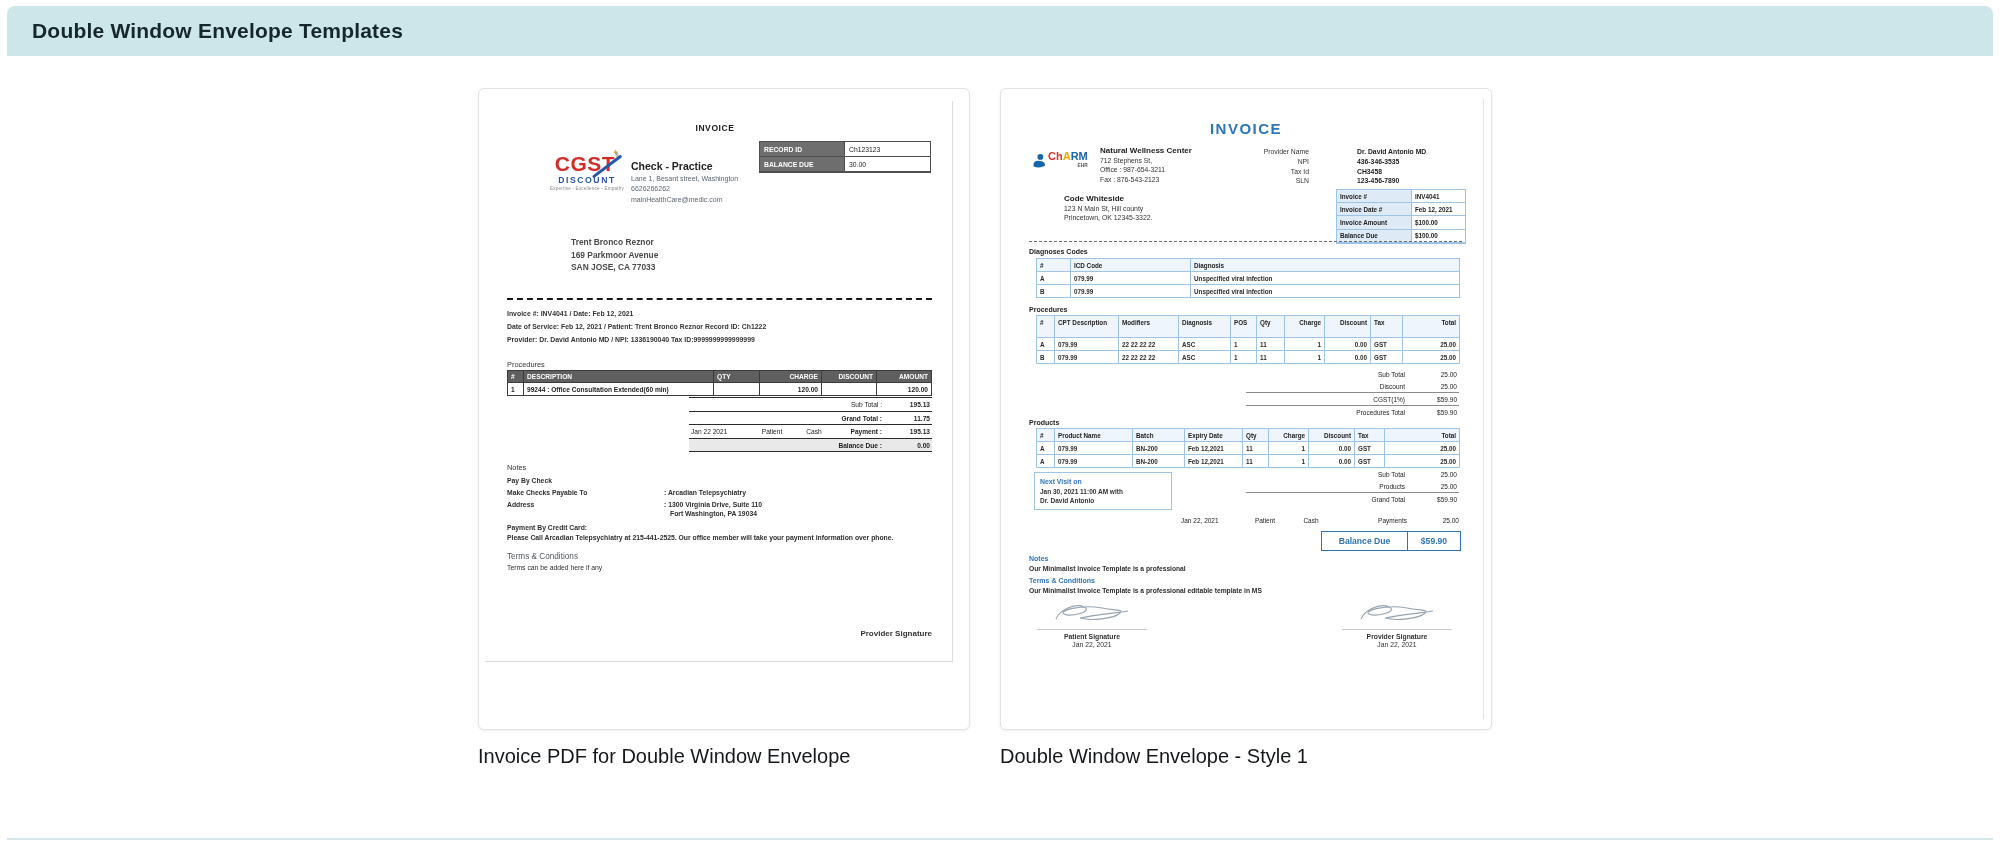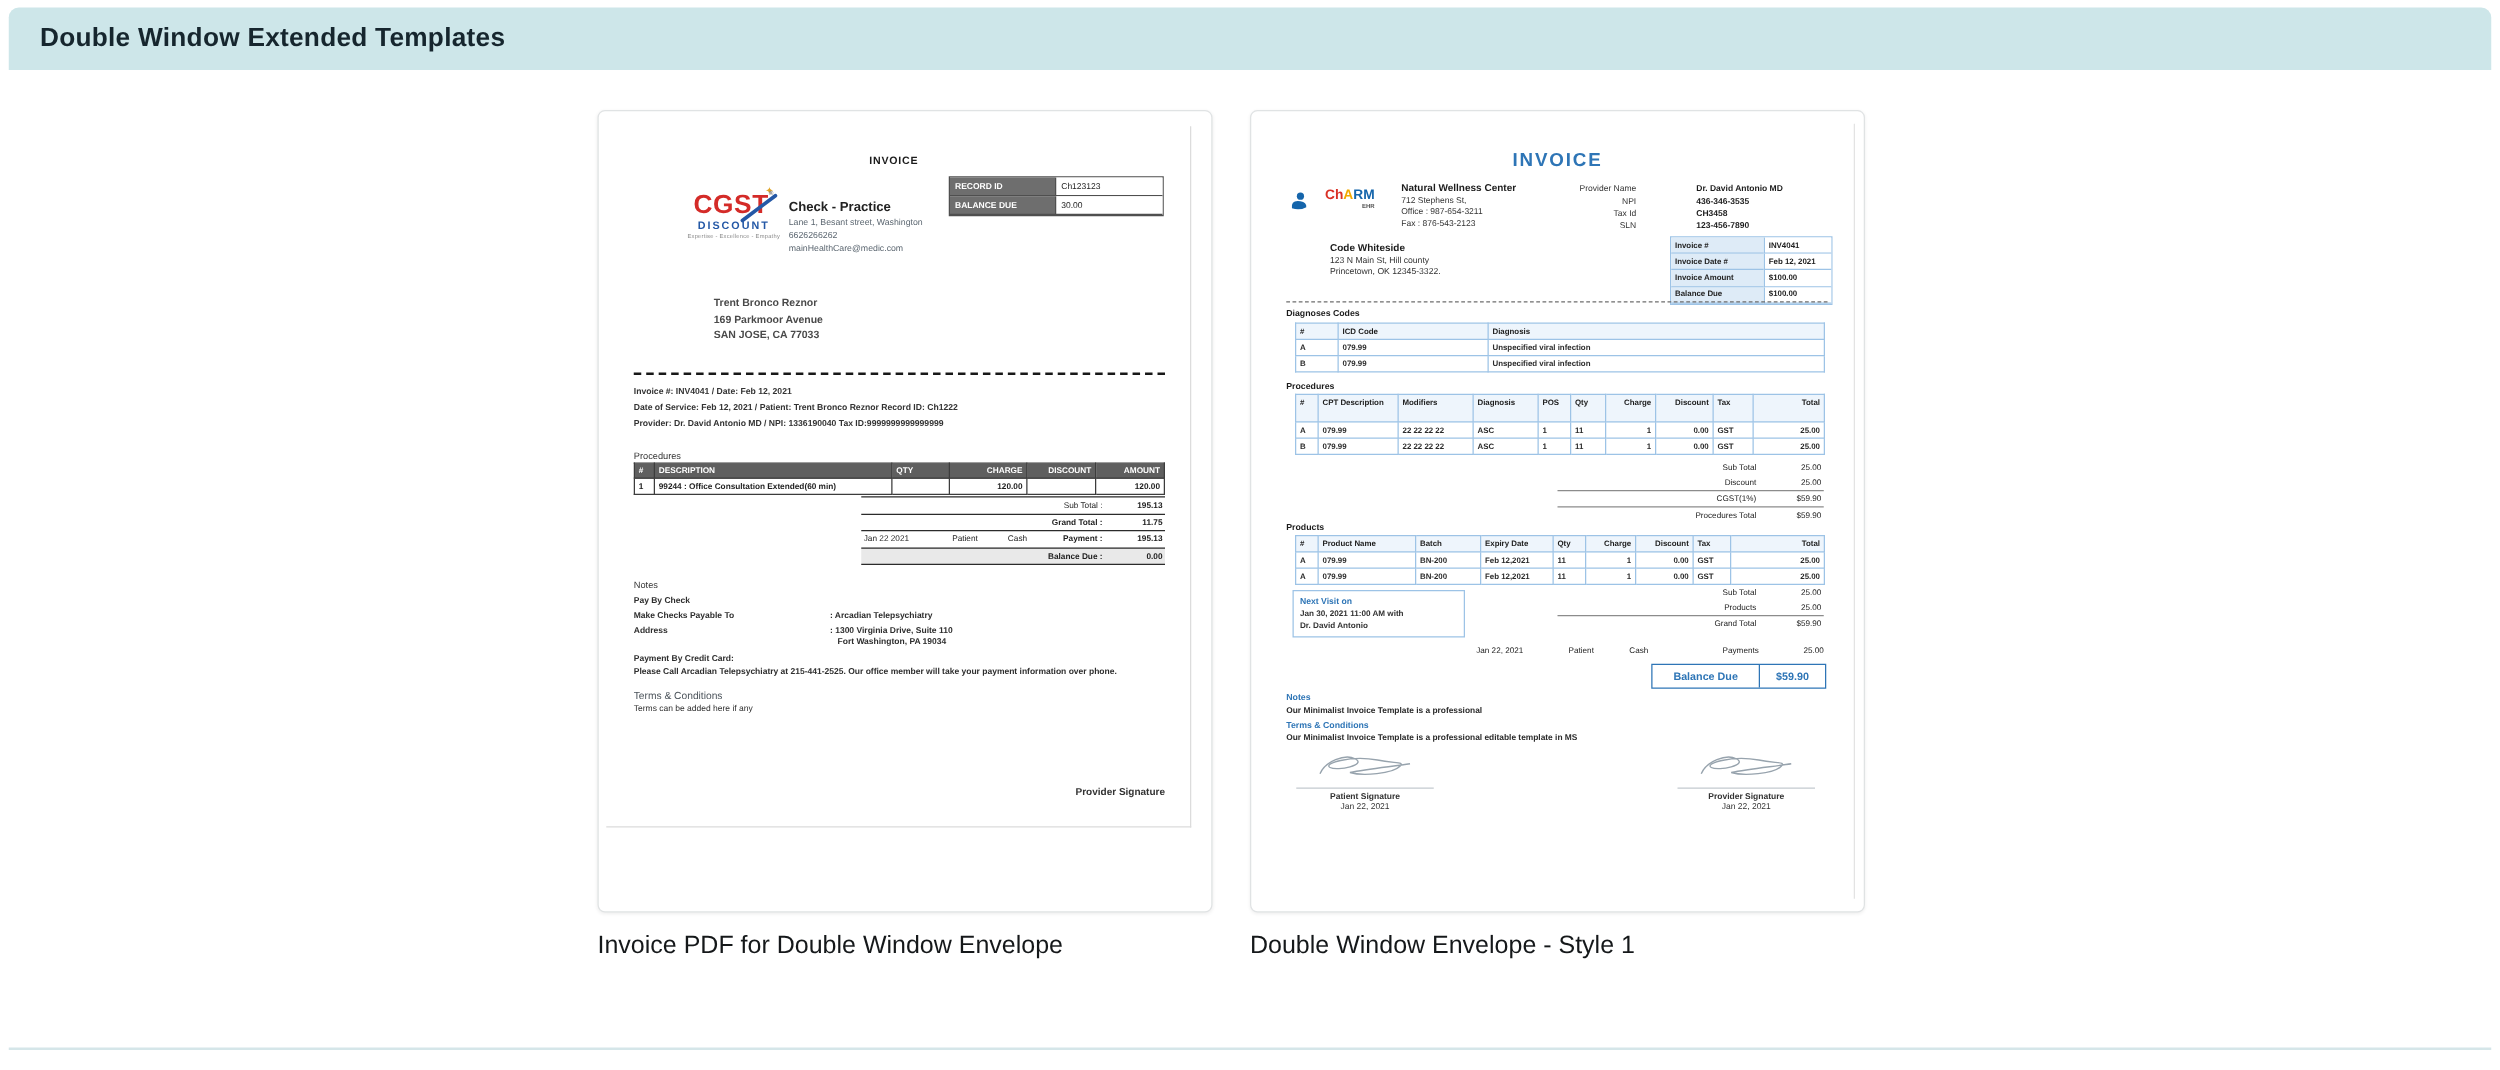--- a/index.html
+++ b/index.html
@@ -48,24 +48,24 @@
   .nrow .nl{width:157px;font-weight:bold}
   .nrow .nv{flex:1}
   .nbold{font-weight:bold}
   .terms-h{font-size:8.2px;color:#4d555c;margin-top:9px}
   .li-sig{left:300px;top:540px;width:153px;text-align:right;font-size:8px;font-weight:bold;color:#333}
 
   
   .page-edge-r{position:absolute;left:8px;top:10px;width:474px;height:620px;border-right:1px solid #e3e3e3}
   .ri-title{left:0;top:31px;width:490px;text-align:center;font-size:15px;font-weight:bold;color:#2e75b6;letter-spacing:1.5px}
   .charm{left:30px;top:62px;display:flex;align-items:center}
-  .charm-txt{font-size:11px;font-weight:bold;margin-left:12px;line-height:10px}
+  .charm-txt{font-size:11px;font-weight:bold;margin-left:0;line-height:10px}
   .charm-txt .ch{color:#d93025}.charm-txt .ca{color:#f2a900}.charm-txt .crm{color:#1565ab}
   .charm-ehr{font-size:4.8px;color:#555;text-align:right;font-weight:bold}
-  .clinic{left:120px;top:57px;font-size:6.8px;color:#333;line-height:9.6px}
+  .clinic{left:99px;top:57px;font-size:6.8px;color:#333;line-height:9.6px}
   .clinic .cname{font-size:8px;font-weight:bold;color:#1c1c1c}
   .pinfo{left:228px;top:58px;width:234px;font-size:6.8px;color:#333;line-height:9.8px}
   .pinfo .row{display:flex}
   .pinfo .pl{width:80px;text-align:right}
   .pinfo .pv{margin-left:48px;font-weight:bold;color:#1c1c1c;white-space:nowrap}
   .ri-patient{left:63px;top:105px;font-size:6.9px;color:#333;line-height:9.6px}
   .ri-patient .pname{font-size:8px;font-weight:bold;color:#1c1c1c}
   .sumtbl{left:335px;top:100px;display:grid;grid-template-columns:74px 54px;border:1px solid #9dc3e6;font-size:6.3px}
   .sum-l{background:#deebf7;font-weight:bold;color:#222;padding:2.6px 3px;border-bottom:1px solid #9dc3e6}
   .sum-v{background:#fff;color:#222;padding:2.6px 3px;border-bottom:1px solid #9dc3e6;border-left:1px solid #9dc3e6;font-weight:bold}
@@ -89,21 +89,21 @@
   .balbox .bv{width:52px;display:flex;align-items:center;justify-content:center;font-size:8.6px;font-weight:bold;color:#2e75b6}
   .ri-note-h{font-size:7px;font-weight:bold;color:#2e75b6}
   .ri-note-t{font-size:6.7px;font-weight:bold;color:#2b2b2b;margin-top:2.5px}
   .sigblock{width:110px;text-align:center;font-size:6.8px;font-weight:bold;color:#333}
   .sigline{border-top:1px solid #c4cad0;margin:1px 0 3px}
 </style>
 </head>
 <body>
 
 <div class="header">
-  <div class="header-title">Double Window Extended Templates</div>
+  <div class="header-title">Double Window Envelope Templates</div>
 </div>
 
 <div class="card" style="left:478px;top:88px">
   <div class="page-edge"></div>
 
   <div class="abs li-title">INVOICE</div>
 
   <div class="abs rec-table">
     <div class="rec-l">RECORD ID</div>
     <div class="rec-v">Ch123123</div>

